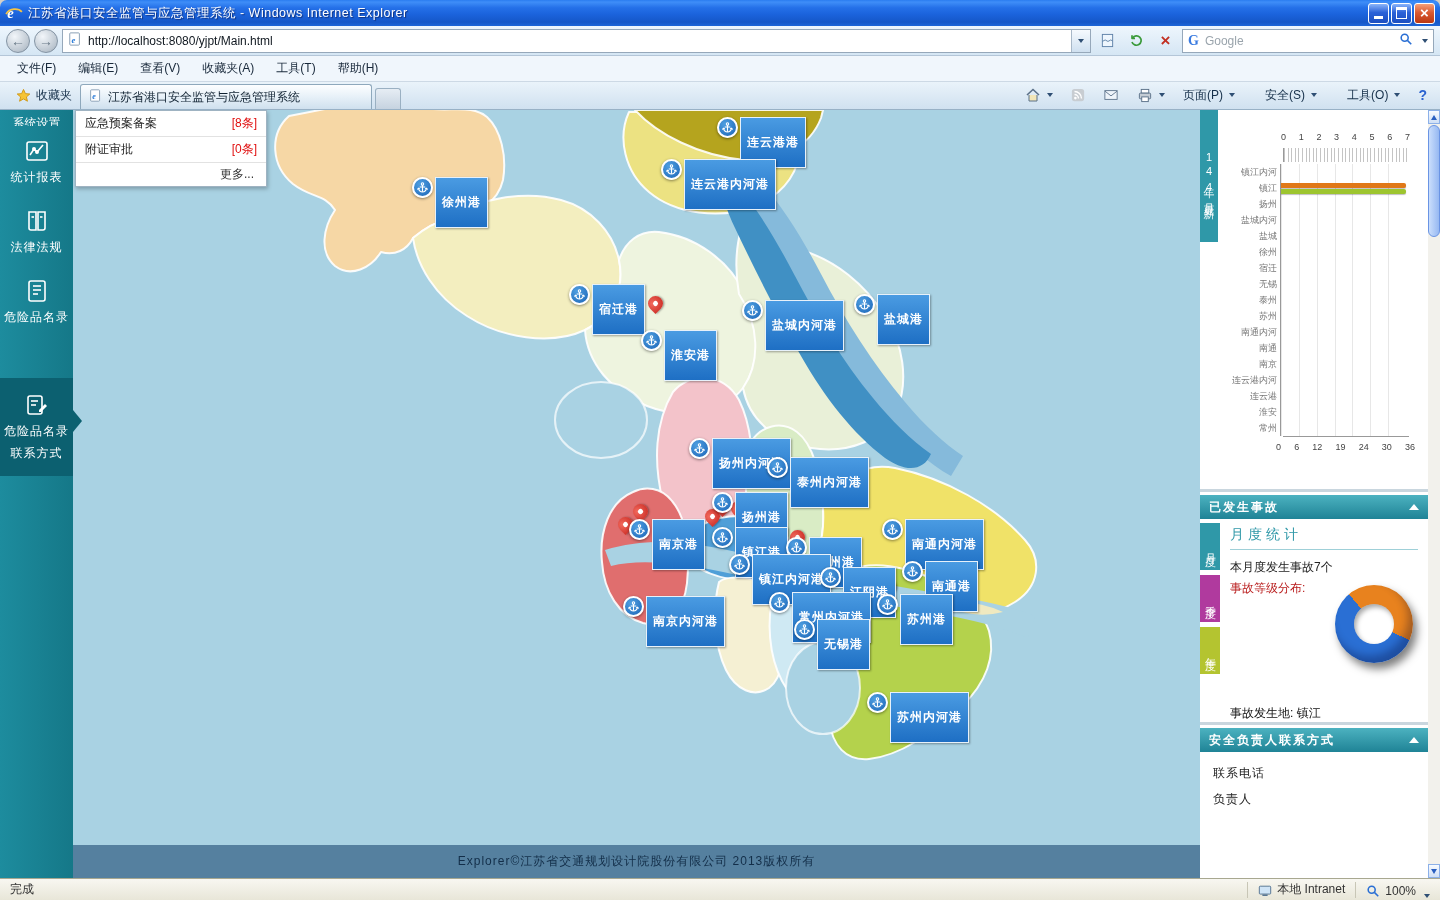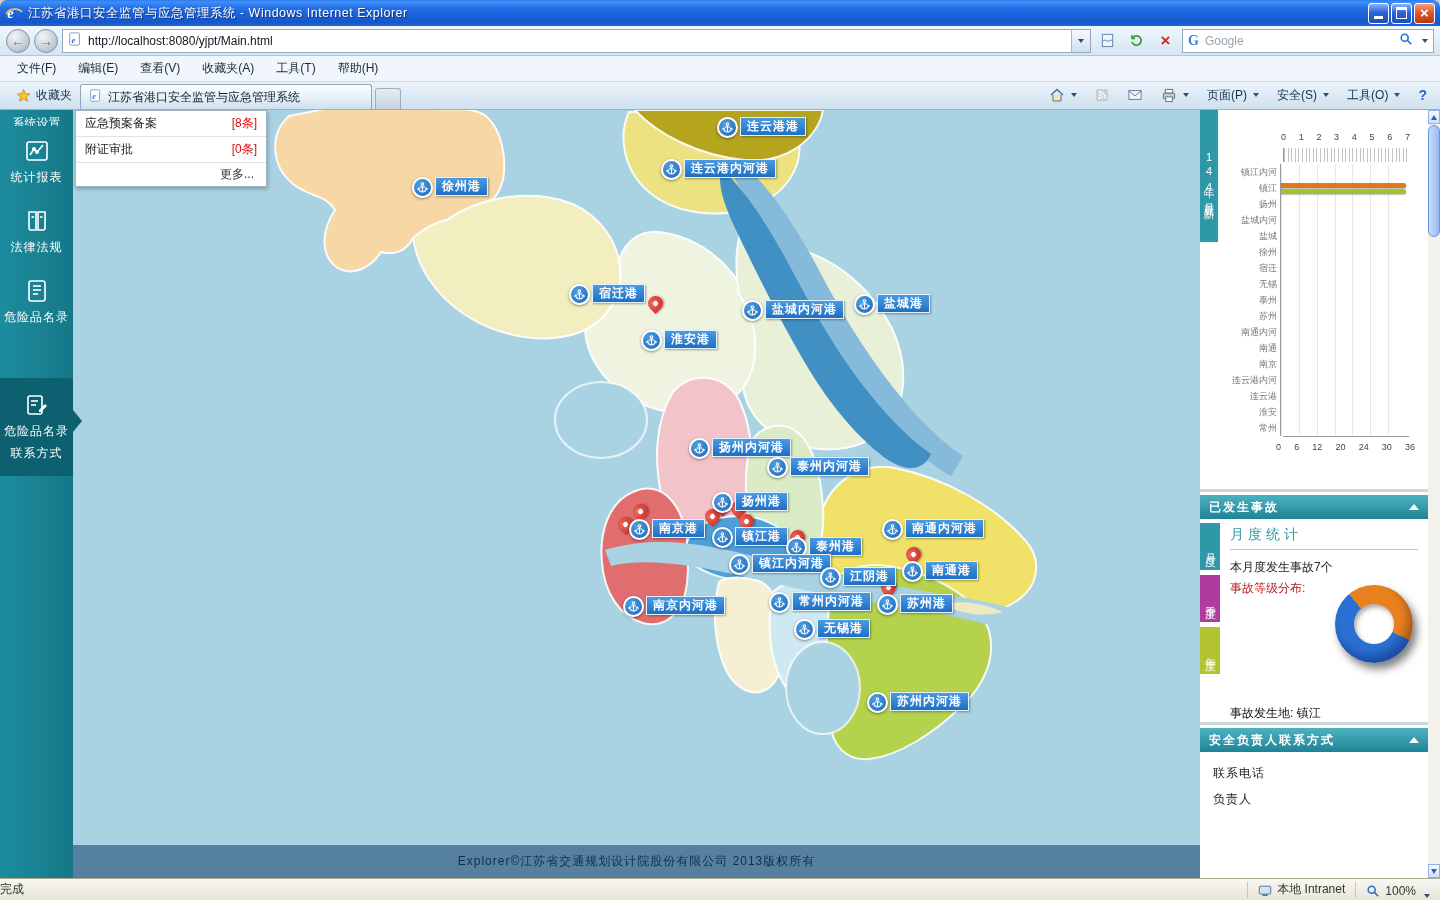--- a/index.html
+++ b/index.html
@@ -94,21 +94,21 @@
     background:radial-gradient(circle at 35% 35%,#f26a5e,#c5221b);border-radius:50% 50% 50% 0;
     transform:rotate(-45deg);box-shadow:1px 1px 2px rgba(0,0,0,.35)}
   .pin::after{content:"";position:absolute;left:5px;top:5px;width:5px;height:5px;border-radius:50%;background:#fff}
 
   .port{position:absolute;z-index:6}
   .port-anchor{position:absolute;left:-11px;top:-11px;width:21px;height:21px;border-radius:50%;
     background:radial-gradient(circle at 35% 30%,#4e9ee0,#1c66b8);border:2px solid #fff;box-sizing:border-box;
     box-shadow:0 1px 3px rgba(0,0,0,.45);display:flex;align-items:center;justify-content:center}
   .port-label{position:absolute;left:12px;top:-11px;white-space:nowrap;color:#fff;font-size:12px;font-weight:bold;
     background:linear-gradient(#4a9be2,#1e6fc4);border:1px solid #e7f1fa;border-radius:0;
-    padding:0 6px;box-shadow:1px 1px 2px rgba(0,0,0,.35);letter-spacing:1px}
+    padding:16px 6px;box-shadow:1px 1px 2px rgba(0,0,0,.35);letter-spacing:1px}
 
   .copyright{position:absolute;left:73px;top:735px;width:1127px;height:33px;background:#55809f;
     color:#132e49;font-size:12px;text-align:center;line-height:33px;letter-spacing:1px}
 
   
   .right-panel{position:absolute;left:1200px;top:0;width:228px;height:768px;background:#fff}
 
   .chart-panel{position:absolute;left:0;top:0;width:228px;height:382px;background:#fff;border-bottom:3px solid #c9d6de;box-sizing:border-box}
   .chart-strip{position:absolute;left:0;top:0;width:18px;height:132px;background:#2f98a8;color:#fff;
     writing-mode:vertical-rl;text-orientation:upright;font-size:11px;letter-spacing:2px;
@@ -164,21 +164,21 @@
   .sb-up{top:0}.sb-down{bottom:0}
   .tri-up{width:0;height:0;border-left:3px solid transparent;border-right:3px solid transparent;border-bottom:5px solid #2a5fc0}
   .tri-down{width:0;height:0;border-left:3px solid transparent;border-right:3px solid transparent;border-top:5px solid #2a5fc0}
   .sb-thumb{position:absolute;left:0;top:15px;width:12px;height:112px;border-radius:6px;box-sizing:border-box;
     background:linear-gradient(90deg,#cadefc,#96b8f2);border:1px solid #6a94e4}
 
   
   .statusbar{position:absolute;left:0;top:878px;width:1440px;height:22px;box-sizing:border-box;
     background:linear-gradient(#f8f7f1,#e8e6d8);border-top:1px solid #a8a890;display:flex;
     align-items:center;font-size:12px;color:#333}
-  .sb-status{padding-left:0;flex:1}
+  .sb-status{padding-left:10px;flex:1}
   .sb-cell{display:flex;align-items:flex-end;gap:5px;padding:0 10px;height:16px;border-left:1px solid #c8c6b6}
 </style>
 </head>
 <body>
 
 <div class="titlebar" data-interactable="false">
   <span class="tb-icon" data-interactable="false">
     <svg viewBox="0 0 16 16" width="18" height="18">
         <text x="2" y="12" font-size="13" fill="#fff" font-style="italic" font-weight="bold" font-family="Liberation Serif,serif">e</text>
         <path d="M1 9 C4 3.5 12 3.5 15 7" stroke="#f6c445" stroke-width="1.6" fill="none"></path>
@@ -287,21 +287,21 @@
         </svg>
     </div>
     <div class="tr-btn" data-interactable="true">
       <svg viewBox="0 0 16 16" width="16" height="15">
           <rect x="4" y="1.5" width="8" height="4" fill="#fff" stroke="#5a7088"></rect>
           <rect x="2" y="5.5" width="12" height="6" rx="1" fill="#c4ccd4" stroke="#5a7088"></rect>
           <rect x="4.5" y="9.5" width="7" height="5" fill="#fff" stroke="#5a7088"></rect>
         </svg>
       <span class="caret" data-interactable="false"></span>
     </div>
-    <div id="cmd-buttons" style="display:flex;gap:8px" data-interactable="false">
+    <div id="cmd-buttons" style="display:flex;gap:20px" data-interactable="false">
         <div class="tr-btn" data-interactable="true">页面(P)<div class="caret" data-interactable="false" style="display: inline-block;"></div></div>
         <div class="tr-btn" data-interactable="true">安全(S)<div class="caret" data-interactable="false" style="display: inline-block;"></div></div>
         <div class="tr-btn" data-interactable="true">工具(O)<div class="caret" data-interactable="false" style="display: inline-block;"></div></div>
       </div>
     <div class="tr-btn" data-interactable="true">
         <span class="help-q" data-interactable="false">?</span>
       </div>
   </div>
 </div>
 
@@ -818,21 +818,21 @@
           <div class="crow" data-interactable="false">
             <div class="clabel" data-interactable="false">常州</div>
             <div class="ctrack" data-interactable="false"></div>
           </div>
         </div>
       <div class="chart-baseline" data-interactable="false"></div>
       <div class="axis-bottom" id="axis-bottom" data-interactable="false">
           <div class="tick" data-interactable="false">0</div>
           <div class="tick" data-interactable="false">6</div>
           <div class="tick" data-interactable="false">12</div>
-          <div class="tick" data-interactable="false">20</div>
+          <div class="tick" data-interactable="false">19</div>
           <div class="tick" data-interactable="false">24</div>
           <div class="tick" data-interactable="false">30</div>
           <div class="tick" data-interactable="false">36</div>
         </div>
     </div>
 
     <div class="acc-panel" data-interactable="false">
       <div class="panel-header" data-interactable="true">
         <span data-interactable="false">已发生事故</span>
         <span class="header-caret" data-interactable="true"></span>

